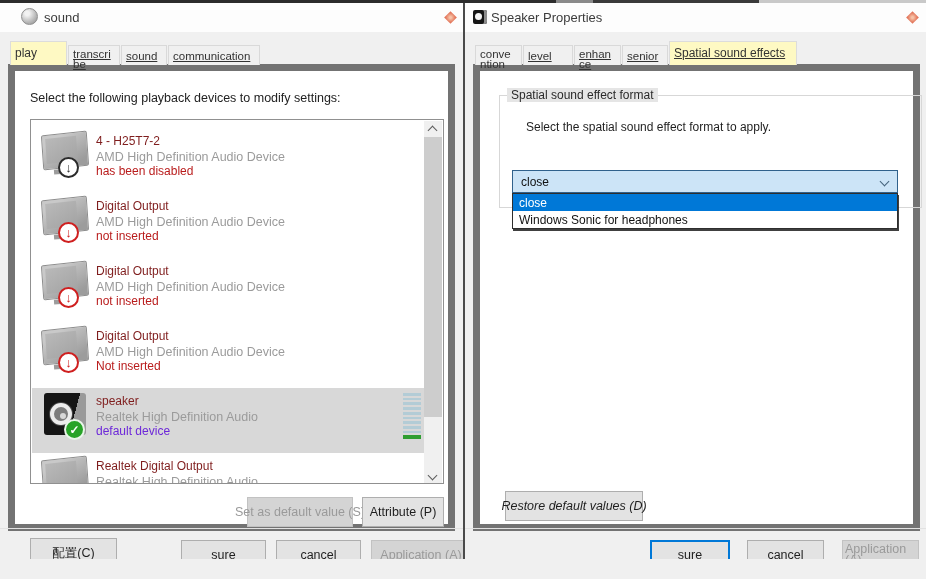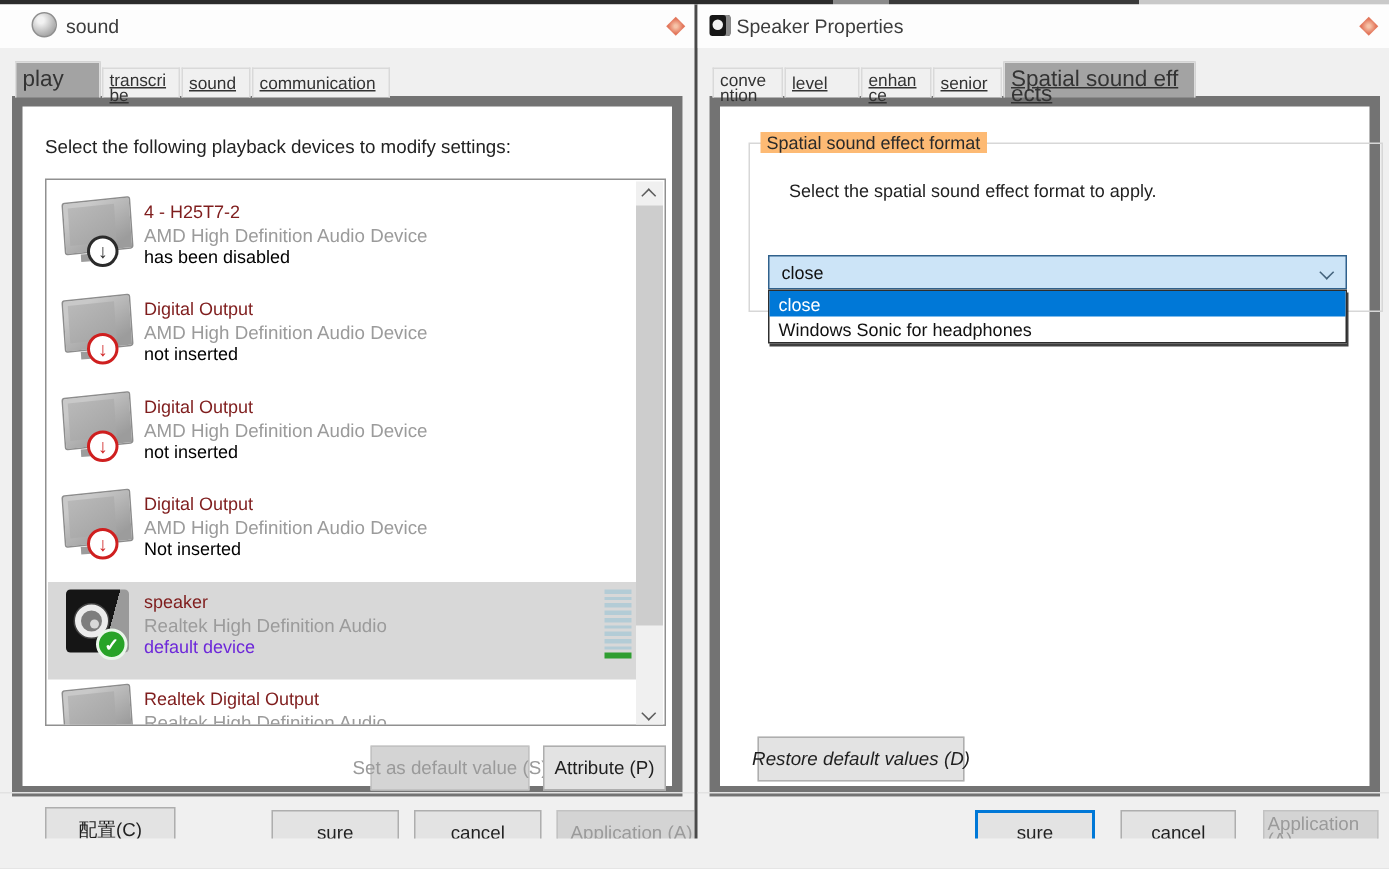--- a/index.html
+++ b/index.html
@@ -29,35 +29,35 @@
     background:radial-gradient(circle, #f6c3a8 15%, #e3775c 75%); }
   .dlg-left .diamond { left:446px; }
   .dlg-right .diamond { left:443px; }
 
   
   .tabs { position:absolute; top:38px; left:10px; height:24px; display:flex; z-index:3; }
   .tab { background:#f0f0f0; border:1px solid #d9d9d9; border-bottom:none; margin-top:4px; height:20px;
     padding:3px 4px 0 4px; font-size:11.5px; line-height:10px; color:#333; text-align:left;
     word-break:break-all; overflow:visible; cursor:default; }
   .tab + .tab { margin-left:1px;text-decoration:underline; }
-  .tab.active { background:#a3a3a3; margin-top:0; height:24px; padding-top:6px; border:1px solid #dcdcdc;
-    border-bottom:none; font-size:15px; }
+  .tab.active { background:#fef9c3; margin-top:0; height:24px; padding-top:6px; border:1px solid #dcdcdc;
+    border-bottom:none; font-size:12px; }
 
   .panel { position:absolute; left:8px; top:61px; width:447px; height:467px;
     background:#fff; border:7px solid #737373; }
 
   
   .desc { position:absolute; left:15px; top:20px; font-size:12.5px; color:#222; }
   .listbox { position:absolute; left:15px; top:48px; width:414px; height:365px;
     background:#fff; border:1px solid #909090; overflow:hidden; }
   .dev-row { position:absolute; left:1px; width:394px; height:65px; }
   .dev-row.selected { background:#d8d8d8; }
   .dev-name { position:absolute; left:64px; top:6px; font-size:12px; color:#7f1d1d; }
   .dev-sub { position:absolute; left:64px; top:22px; font-size:12.5px; color:#9b9b9b; }
-  .dev-status { position:absolute; left:64px; top:36px; font-size:12px; color:#000000; }
+  .dev-status { position:absolute; left:64px; top:36px; font-size:12px; color:#b91c1c; }
   .dev-row.selected .dev-status { color:#6d28d9; }
 
   .icon-wrap { position:absolute; left:8px; top:3px; width:54px; height:50px; }
   .mon-screen { position:absolute; left:2px; top:2px; width:46px; height:35px; border-radius:2px;
     background:linear-gradient(150deg,#c9c9c9 20%,#9c9c9c 85%); border:1px solid #8d8d8d;
     transform:rotate(-4deg) skewY(-2deg); }
   .mon-screen::after { content:""; position:absolute; left:3px; top:3px; right:10px; bottom:5px;
     background:linear-gradient(150deg,#b9b9b9,#a3a3a3); }
   .mon-stand { position:absolute; left:14px; top:38px; width:18px; height:5px; background:#9c9c9c;
     transform:rotate(-4deg); }
@@ -95,21 +95,21 @@
   .btn.disabled { background:#d4d4d4; border-color:#c2c2c2; color:#9a9a9a; overflow:visible; }
   .btn.focused { border:2px solid #0078d7; }
   .btn.overflow { overflow:visible; }
   .btn.wrap2 { white-space:normal; line-height:11px; padding:0 2px; }
 
   .footer-line { position:absolute; left:0; right:0; top:525px; height:1px; background:#e2e2e2; }
 
   
   .groupbox { position:absolute; left:19px; top:24px; width:423px; height:113px;
     border:1px solid #d7d7d7; }
-  .grouplabel { position:absolute; left:7px; top:-8px; background:#fdba74; padding:0 4px;
+  .grouplabel { position:absolute; left:7px; top:-8px; background:#e5e5e5; padding:0 4px;
     font-size:12px; color:#2a2a2a; }
   .instruction { position:absolute; left:26px; top:24px; font-size:12.5px; color:#222; }
 
   .combobox { position:absolute; left:32px; top:99px; width:386px; height:23px;
     background:#cce4f7; border:1px solid #30618c; display:flex; align-items:center;
     padding:0 8px; font-size:12px; color:#111; }
   .combo-chev { position:absolute; right:9px; top:7px; width:7px; height:7px;
     border-right:1.6px solid #44637c; border-bottom:1.6px solid #44637c; transform:rotate(45deg); }
   .droplist { position:absolute; left:32px; top:122px; width:386px; background:#fff;
     border:1px solid #2e2e2e; box-shadow:1px 2px 0 rgba(30,30,30,.85); z-index:5; }

